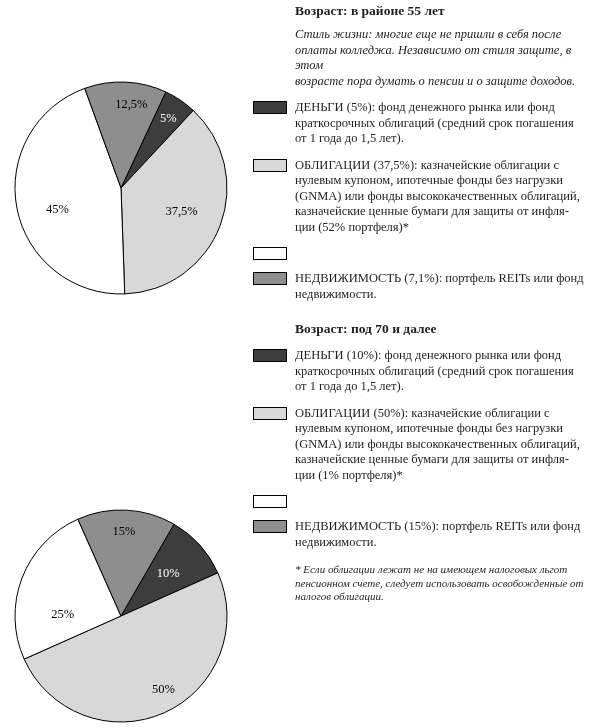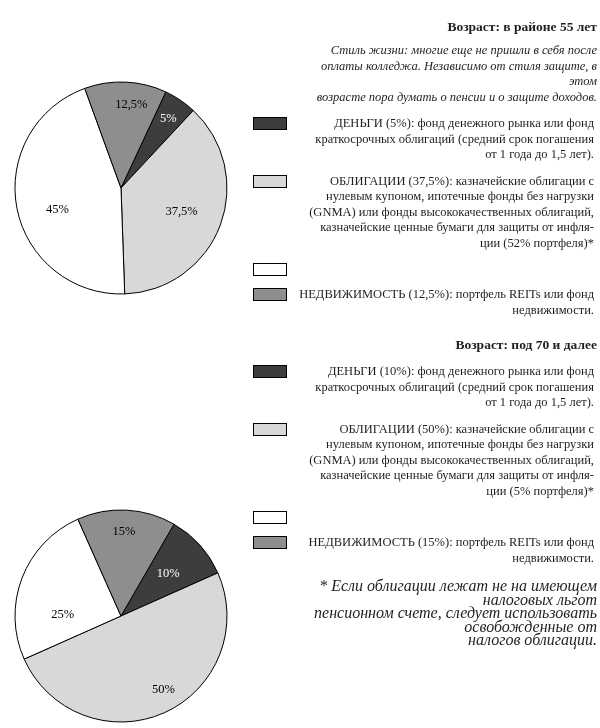--- a/index.html
+++ b/index.html
@@ -12,22 +12,22 @@
     overflow:hidden;
   }
   .pie{position:absolute;left:13px;}
   .pie1{top:80px;}
   .pie2{top:508px;}
   .pie-label{
     font-family:"Liberation Serif","DejaVu Serif",serif;
     font-size:12.5px;
   }
   .right-col{
-    position:absolute;left:253px;top:16px;width:344px;
-    font-size:12.5px;line-height:15.5px;text-align:right;
+    position:absolute;left:253px;top:0;width:344px;
+    font-size:12.5px;line-height:15.5px;
   }
   .section-title{
     margin:2px 0 0 42px;
     font-size:13.5px;font-weight:bold;line-height:17px;
   }
   .section2 .section-title{margin-top:18px;}
   .lifestyle{
     margin:8px 0 0 42px;
     font-style:italic;
     white-space:pre-line;
@@ -39,21 +39,21 @@
   .swatch{
     flex:0 0 34px;height:13px;
     margin-top:1px;margin-right:8px;
     border:1px solid #000;
     box-sizing:border-box;
   }
   .legend-text{white-space:pre-line;width:299px;}
   .footnote{
     margin:13px 0 0 42px;
     font-style:italic;
-    font-size:16px;line-height:13.5px;
+    font-size:11px;line-height:13.5px;
     white-space:pre-line;
   }
 </style>
 </head>
 <body>
 
 <div class="page">
 
   <svg class="pie pie1" width="216" height="216" viewBox="0 0 216 216">
       <path d="M 108 108 L 152.80 11.93 A 106 106 0 0 1 180.29 30.48 Z" fill="#3d3d3d" stroke="#000" stroke-width="1"></path>
@@ -97,41 +97,41 @@
 нулевым купоном, ипотечные фонды без нагрузки
 (GNMA) или фонды высококачественных облигаций,
 казначейские ценные бумаги для защиты от инфля-
 ции (52% портфеля)*</span>
       </div>
       <div class="legend-item">
         <span class="swatch" style="background: rgb(255, 255, 255);"></span>
       </div>
       <div class="legend-item">
         <span class="swatch" style="background: rgb(142, 142, 142);"></span>
-        <span class="legend-text">НЕДВИЖИМОСТЬ (12,5%): портфель REITs или фонд
+        <span class="legend-text">НЕДВИЖИМОСТЬ (7,1%): портфель REITs или фонд
 недвижимости.</span>
       </div>
     </div>
 
     <div class="section section2">
       <div class="section-title">Возраст: под 70 и далее</div>
 
       <div class="legend-item">
         <span class="swatch" style="background: rgb(61, 61, 61);"></span>
         <span class="legend-text">ДЕНЬГИ (10%): фонд денежного рынка или фонд
 краткосрочных облигаций (средний срок погашения
 от 1 года до 1,5 лет).</span>
       </div>
       <div class="legend-item">
         <span class="swatch" style="background: rgb(216, 216, 216);"></span>
         <span class="legend-text">ОБЛИГАЦИИ (50%): казначейские облигации с
 нулевым купоном, ипотечные фонды без нагрузки
 (GNMA) или фонды высококачественных облигаций,
 казначейские ценные бумаги для защиты от инфля-
-ции (5% портфеля)*</span>
+ции (1% портфеля)*</span>
       </div>
       <div class="legend-item">
         <span class="swatch" style="background: rgb(255, 255, 255);"></span>
       </div>
       <div class="legend-item">
         <span class="swatch" style="background: rgb(142, 142, 142);"></span>
         <span class="legend-text">НЕДВИЖИМОСТЬ (15%): портфель REITs или фонд
 недвижимости.</span>
       </div>
 

